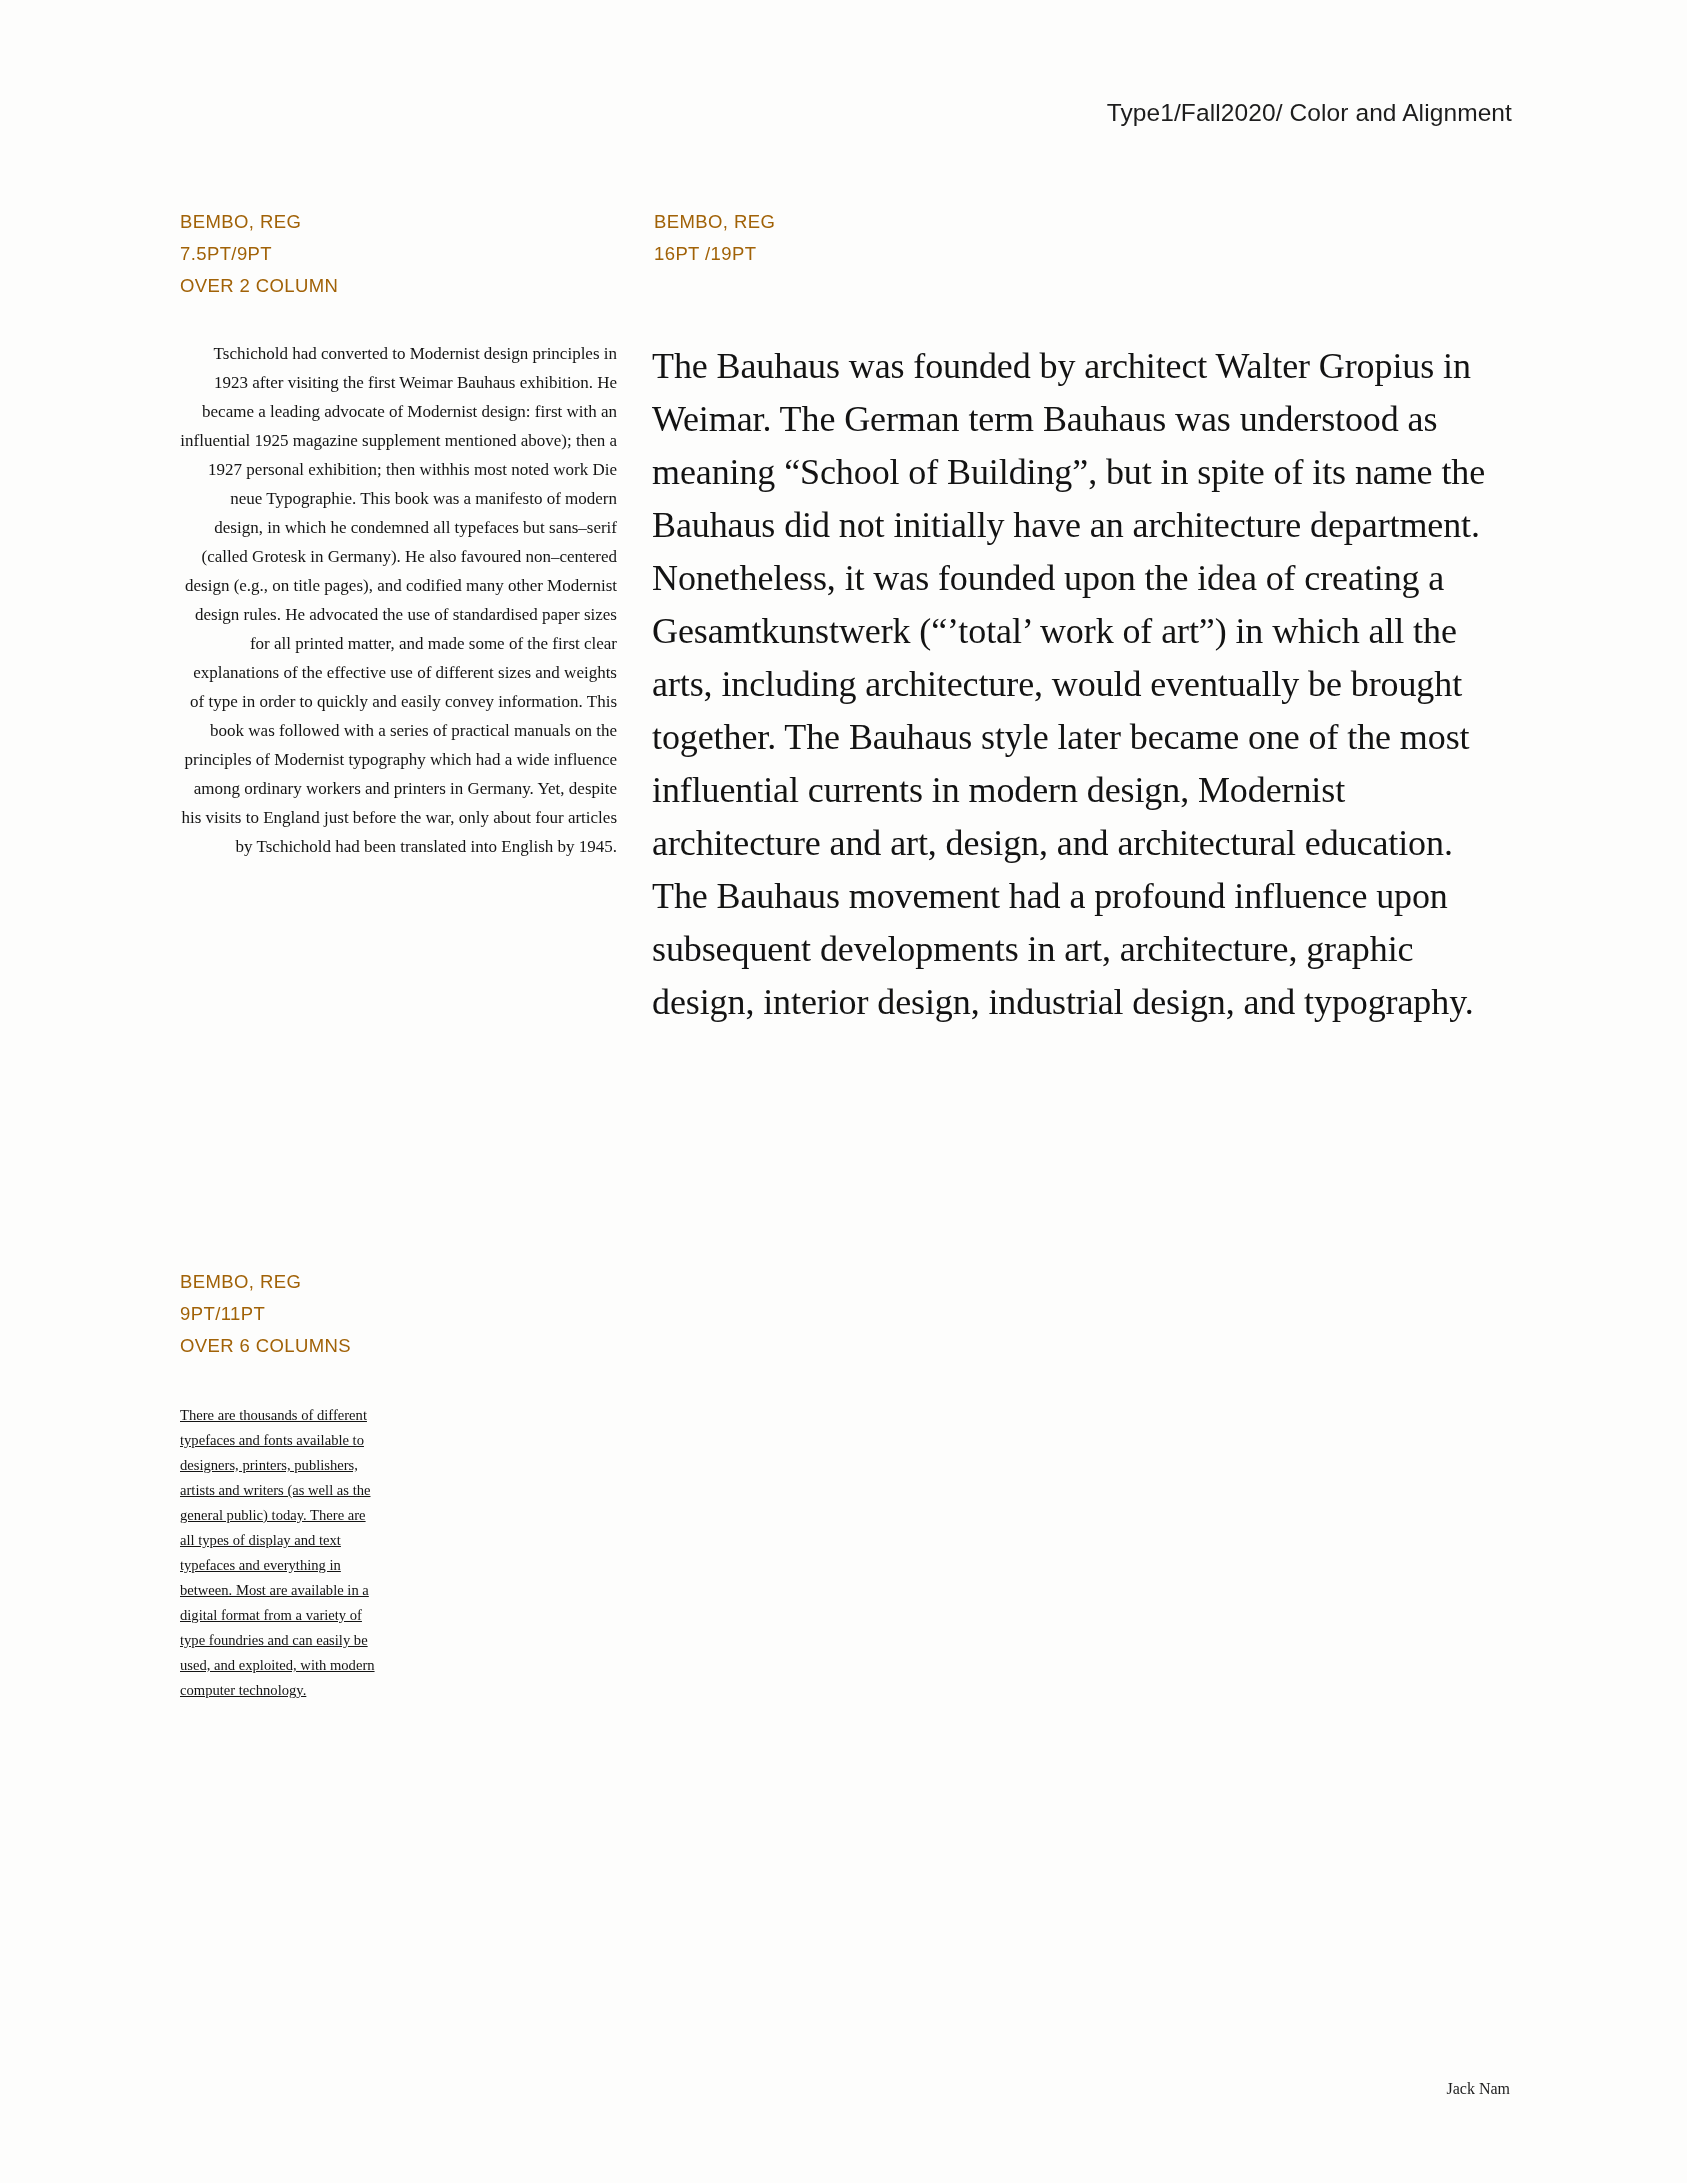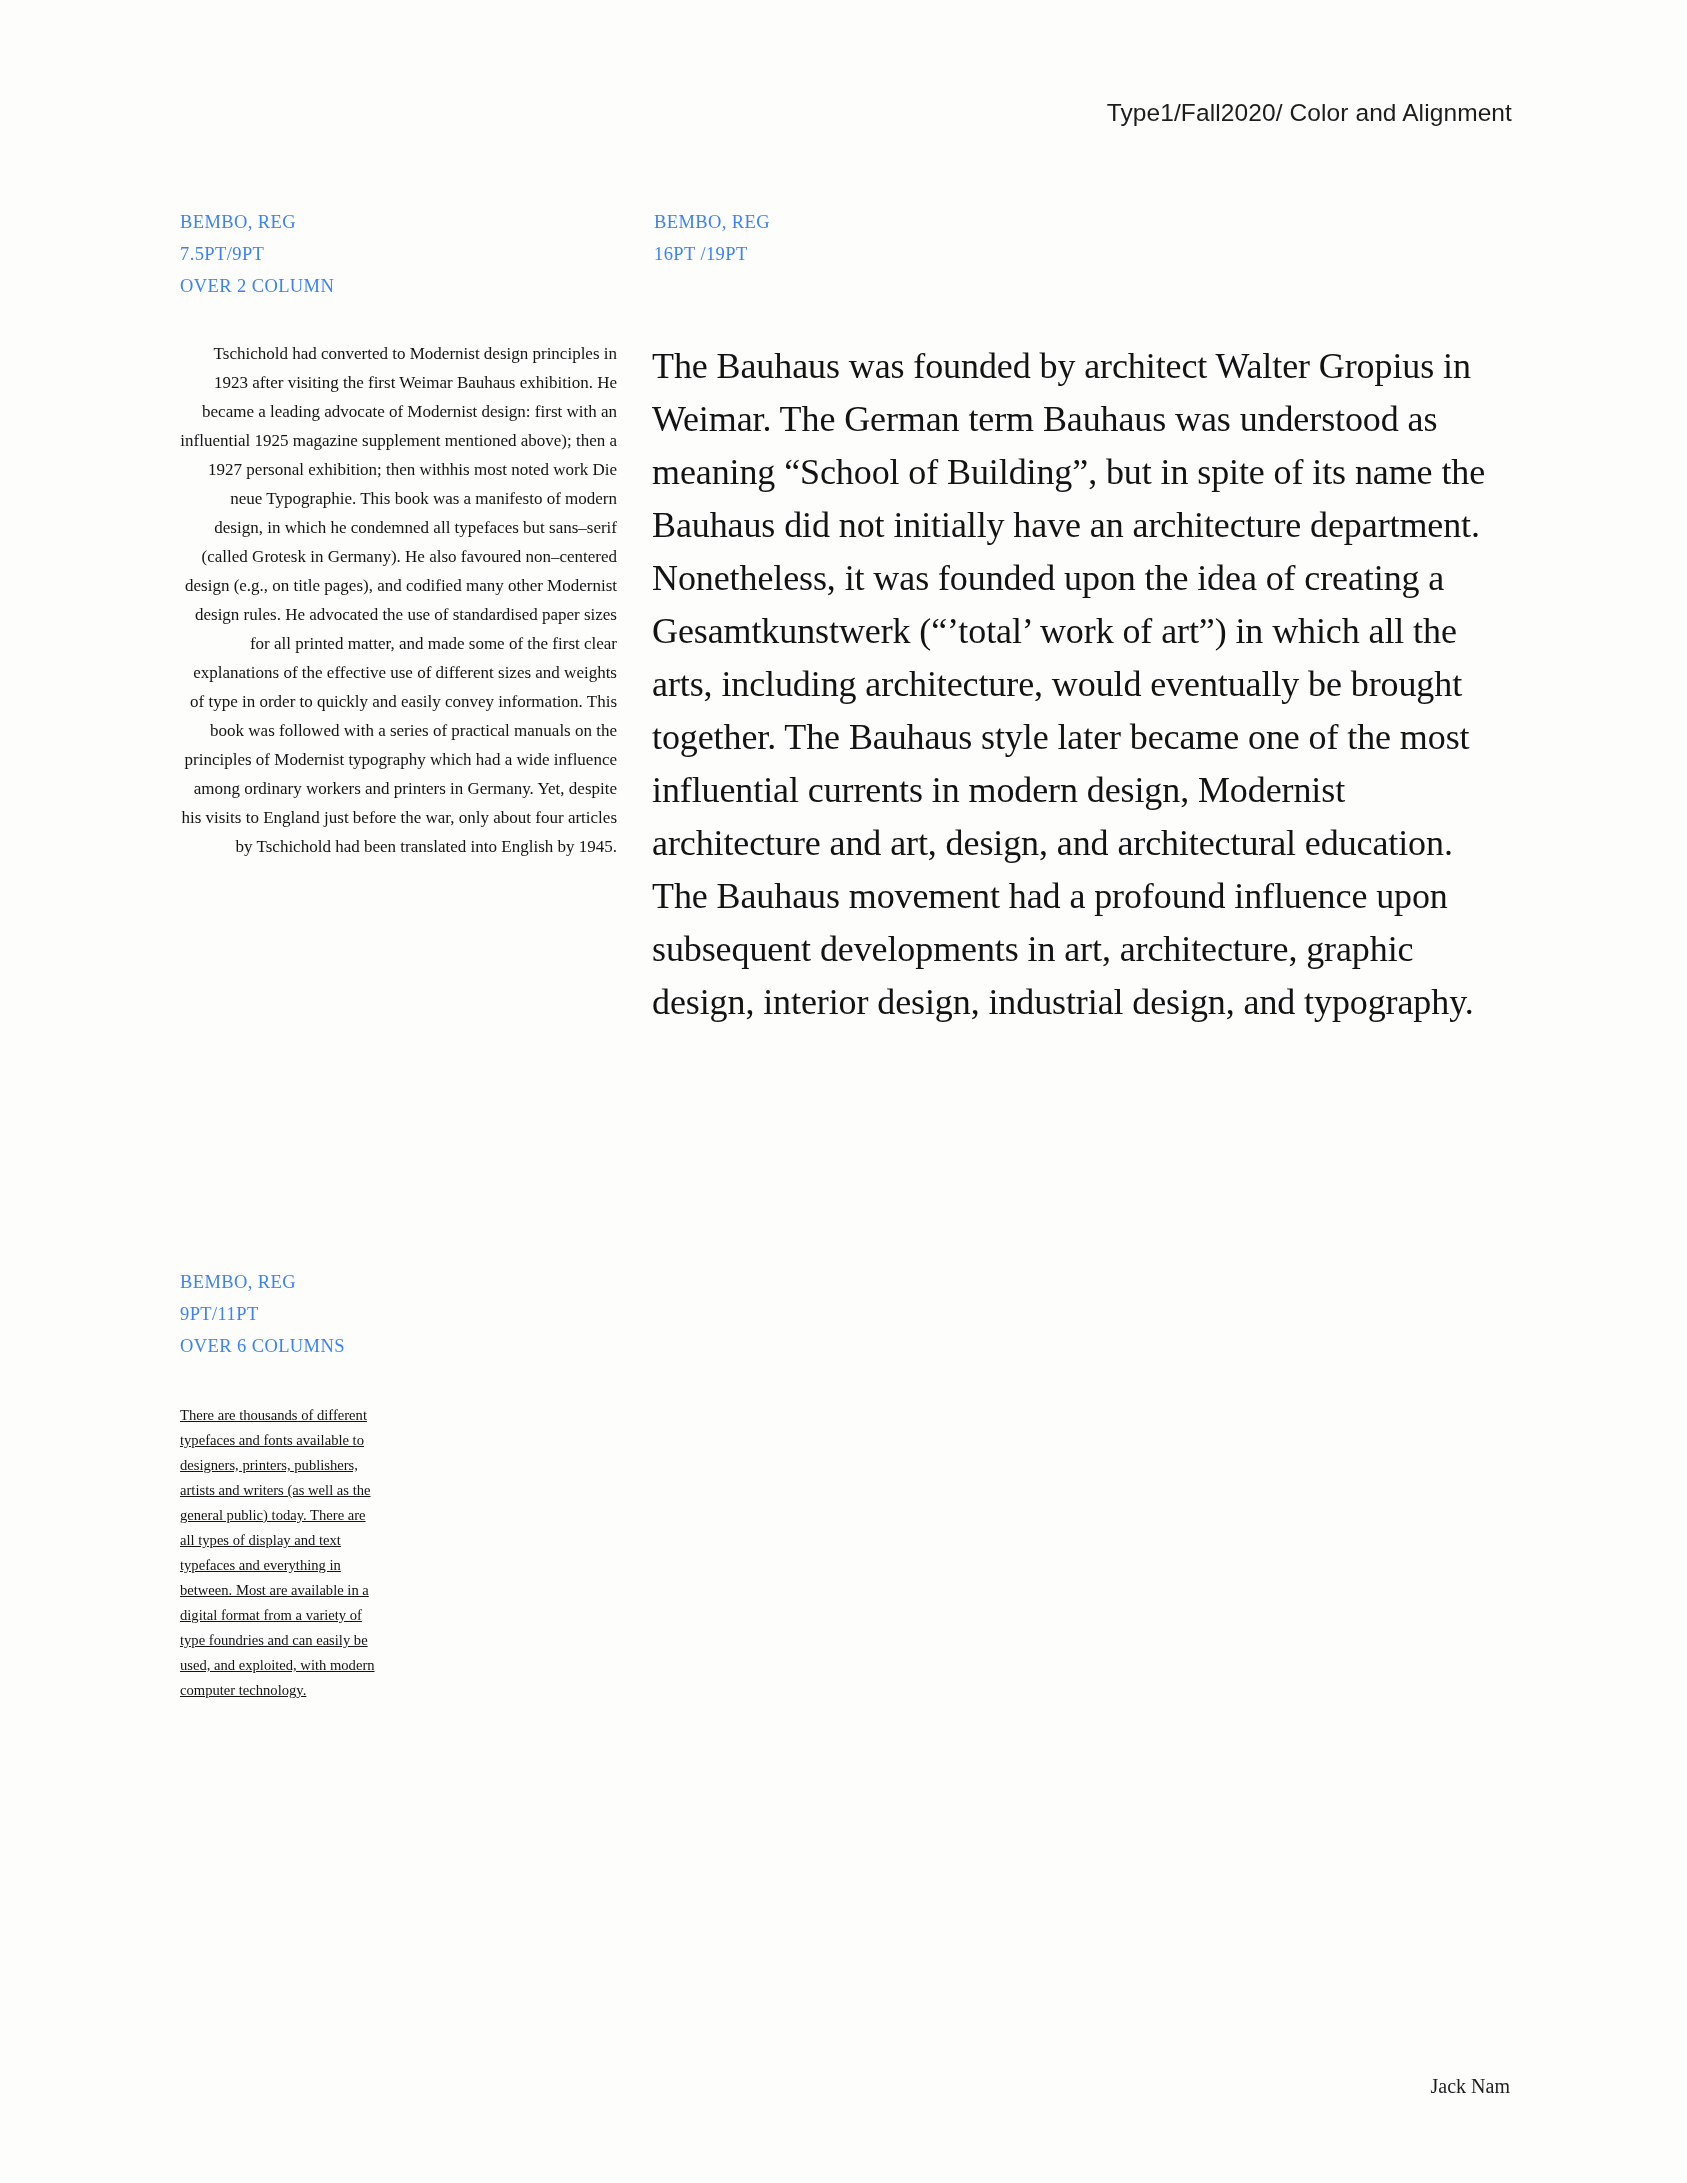--- a/index.html
+++ b/index.html
@@ -29,25 +29,25 @@
     right: 175px;
     font-family: "Liberation Sans", sans-serif;
     font-size: 24.5px;
     letter-spacing: 0.1px;
     color: #1d1d1d;
     white-space: nowrap;
   }
 
   
   .spec {
-    font-family: Liberation Serif, serif;
+    font-family: Liberation Sans, sans-serif;
     font-size: 18.5px;
     line-height: 32px;
     letter-spacing: 0.4px;
-    color: #3b82f6;
+    color: #a16207;
   }
   .spec div { white-space: nowrap; }
 
   
   .spec-left {
     position: absolute;
     left: 180px;
     top: 206px;
   }
   
@@ -97,21 +97,21 @@
     line-height: 25px;
     color: #141414;
   }
   .col-narrow p { margin: 0; text-decoration: underline; }
 
   
   .credit {
     position: absolute;
     right: 177px;
     bottom: 85px;
-    font-size: 20px;
+    font-size: 16px;
     color: #1d1d1d;
     white-space: nowrap;
   }
 </style>
 </head>
 <body>
 
 <div class="page">
 
   <div class="running-head">Type1/Fall2020/ Color and Alignment</div>

